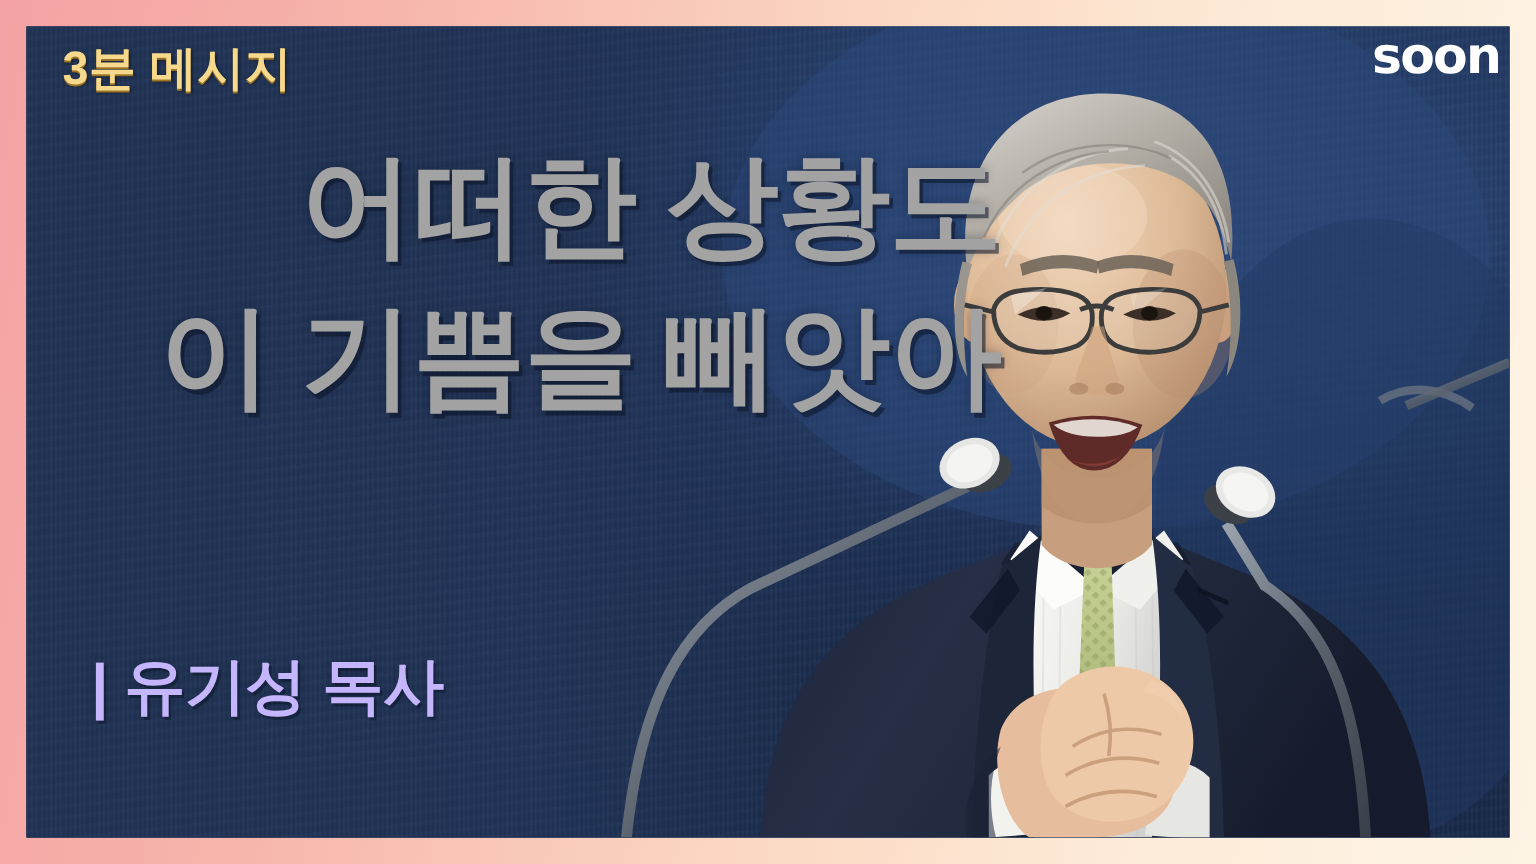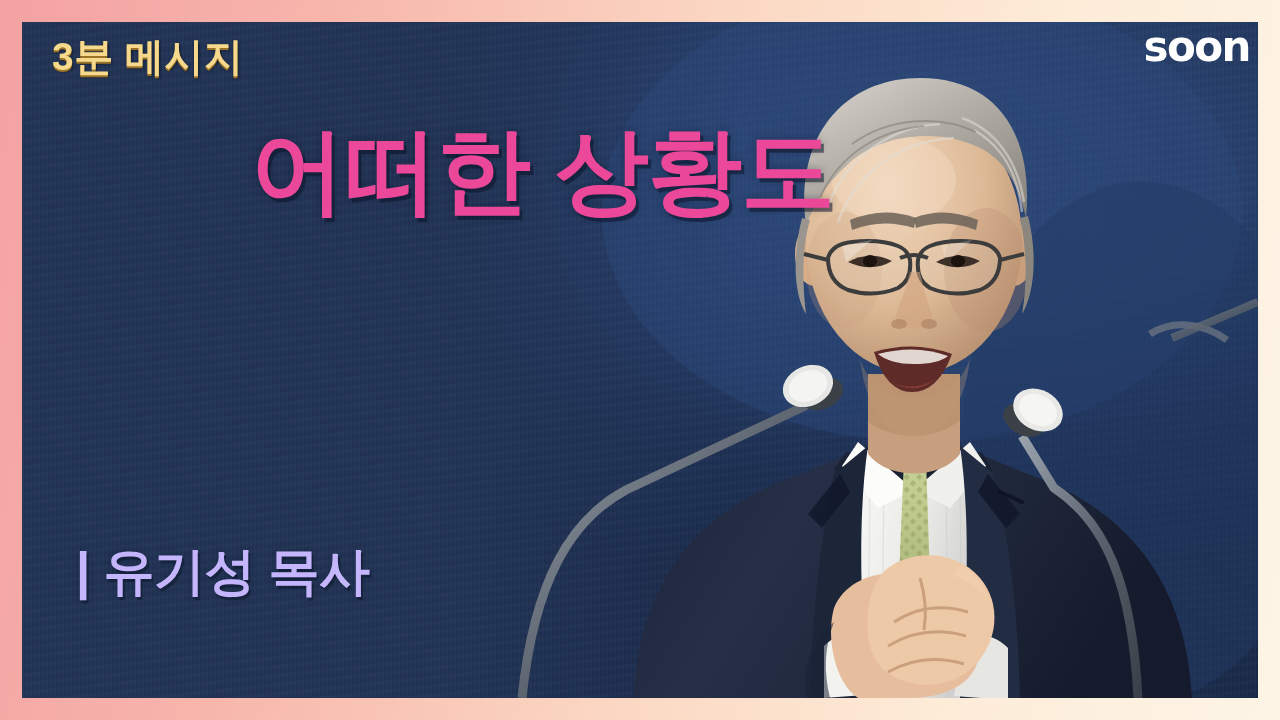--- a/index.html
+++ b/index.html
@@ -108,21 +108,21 @@
     position: absolute;
     left: 52px;
     top: 86px;
     width: 760px;
   }
   .headline-line {
     display: block;
     font-size: 94px;
     font-weight: 700;
     line-height: 1.34;
-    color: #ec4899;
+    color: #a3a3a3;
     letter-spacing: -1px;
     white-space: nowrap;
     text-shadow:
       3px 4px 0 rgba(12,22,42,0.55),
       0 0 10px rgba(10,18,36,0.35);
   }
 
   
   .credit {
     position: absolute;
@@ -347,18 +347,19 @@
         <rect x="0" y="0" width="1236" height="676" fill="url(#none)" opacity="0"></rect>
       </svg>
     </div>
 
     <div class="show-badge">3분 메시지</div>
 
     <div class="brand-logo">soon</div>
 
     <div class="headline">
       <span class="headline-line">어떠한 상황도</span>
+      <span class="headline-line">이 기쁨을 빼앗아</span>
     </div>
 
     <div class="credit">| 유기성 목사</div>
 
   </div>
 </div>
 
 </body></html>

